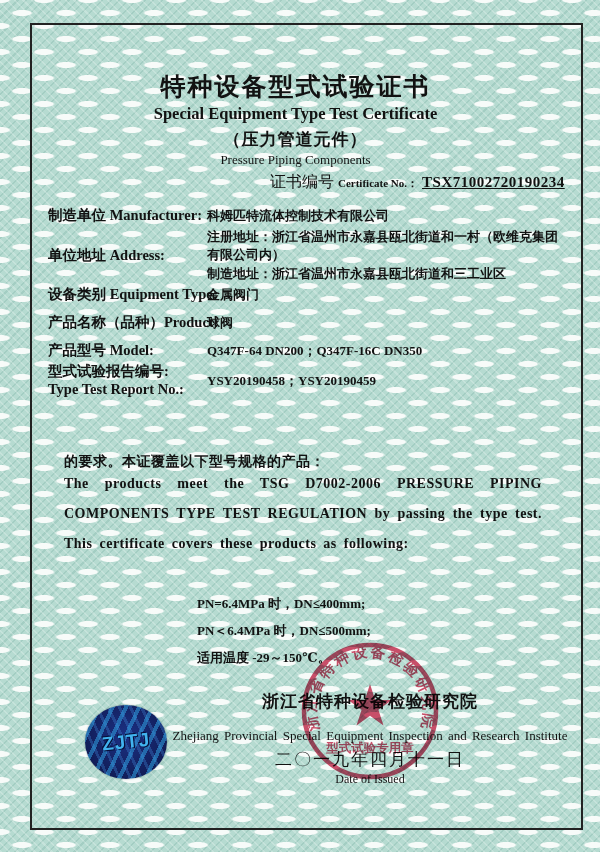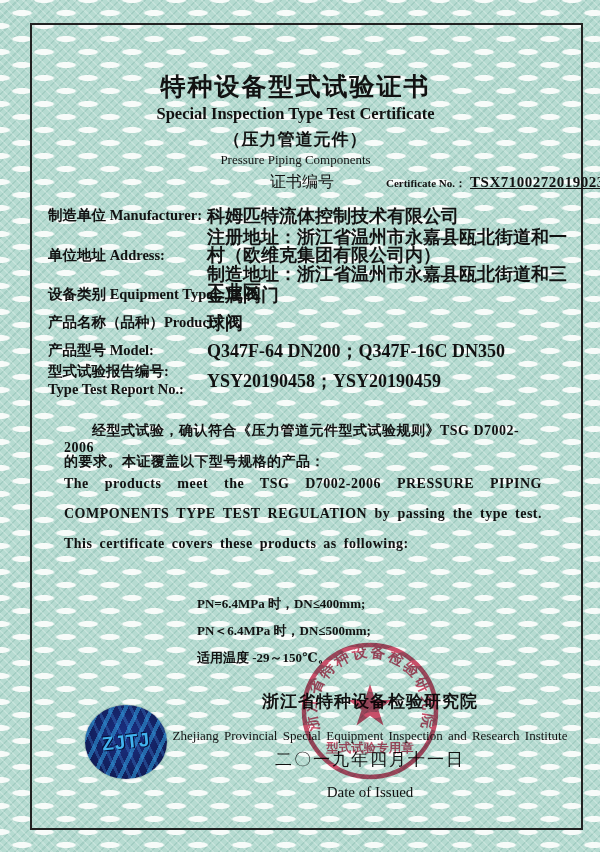--- a/index.html
+++ b/index.html
@@ -19,36 +19,36 @@
   .abs { position:absolute; }
   .ctr { left:20px; width:551px; text-align:center; }
   .b { font-weight:bold; }
 
   .title-cn { top:70px; font-size:25px; font-weight:bold; letter-spacing:2px; }
   .title-en { top:104px; font-size:16.5px; font-weight:bold; }
   .sub-cn   { top:128px; font-size:17px; letter-spacing:1px;font-weight:bold; }
   .sub-en   { top:152px; font-size:13px; font-weight:normal; }
   .cert-line{ left:270px; top:172px; white-space:nowrap; }
   .cert-line .cn  { font-size:16px; }
-  .cert-line .en  { font-size:11px; font-weight:bold;margin-left:48px; }
+  .cert-line .en  { font-size:11px; font-weight:bold; }
   .cert-line .num { font-size:15px; font-weight:bold; letter-spacing:0.5px;text-decoration:underline; }
 
   .lbl { left:48px; font-size:14.5px; font-weight:bold; white-space:nowrap; }
-  .val { left:207px; width:362px; font-size:18px; font-weight:bold; line-height:18px; }
+  .val { left:207px; width:362px; font-size:13px; font-weight:bold; line-height:18px; }
 
   .stmt { left:64px; width:478px; font-size:14px; font-weight:bold; letter-spacing:0.5px; }
   .stmt-en { line-height:30px; text-align:justify; word-spacing:3px; }
 
   .spec { left:197px; font-size:13px; font-weight:bold; line-height:27.5px; white-space:nowrap; }
 
   .footer { left:150px; top:690px; width:440px; text-align:center; }
   .f-cn  { font-size:17px; letter-spacing:1px; }
   .f-en  { font-size:13px; margin-top:15px; word-spacing:2px; }
   .f-date{ font-size:17px; margin-top:4px; letter-spacing:2px; }
-  .f-dl  { font-size:15px; margin-top:13px; }
+  .f-dl  { font-size:12px; margin-top:1px; }
 
   .holo {
     left:85px; top:705px; width:82px; height:74px; border-radius:50%;
     display:flex; align-items:center; justify-content:center;
     background:
       repeating-linear-gradient(115deg, rgba(47,159,224,0.55) 0 4px, rgba(20,36,110,0) 4px 12px),
       repeating-linear-gradient(65deg, rgba(60,130,210,0.35) 0 3px, rgba(0,0,0,0) 3px 10px),
       radial-gradient(circle at 50% 42%, #1c3184 0%, #121f5c 65%, #0b1440 100%);
     box-shadow:0 0 2px rgba(0,0,0,0.35);
   }
@@ -59,21 +59,21 @@
   }
   .seal { left:295px; top:636px; width:150px; height:150px; opacity:0.86; mix-blend-mode:multiply; }
 </style>
 </head>
 <body>
 
 <div class="page">
   <div class="frame"></div>
 
   <div class="abs ctr title-cn">特种设备型式试验证书</div>
-  <div class="abs ctr title-en">Special Inspection Type Test Certificate</div>
+  <div class="abs ctr title-en">Special Equipment Type Test Certificate</div>
   <div class="abs ctr sub-cn">（压力管道元件）</div>
   <div class="abs ctr sub-en">Pressure Piping Components</div>
   <div class="abs cert-line">
     <span class="cn">证书编号</span>
     <span class="en">Certificate No.：</span>
     <span class="num">TSX71002720190234</span>
   </div>
 
   <div class="abs lbl" style="top:206px">制造单位 Manufacturer:</div>
   <div class="abs val" style="top:207px">科姆匹特流体控制技术有限公司</div>
@@ -88,21 +88,20 @@
   <div class="abs lbl" style="top:313px">产品名称（品种）Product:</div>
   <div class="abs val" style="top:314px">球阀</div>
 
   <div class="abs lbl" style="top:341px">产品型号 Model:</div>
   <div class="abs val" style="top:342px">Q347F-64 DN200；Q347F-16C DN350</div>
 
   <div class="abs lbl" style="top:362px">型式试验报告编号:</div>
   <div class="abs lbl" style="top:381px">Type Test Report No.:</div>
   <div class="abs val" style="top:372px">YSY20190458；YSY20190459</div>
 
-  <div class="abs stmt" style="top:422px; text-indent:28px">经型式试验，确认符合《压力管道元件型式试验规则》TSG D7002-2006</div>
   <div class="abs stmt" style="top:453px">的要求。本证覆盖以下型号规格的产品：</div>
   <div class="abs stmt stmt-en" style="top:469px">The products meet the TSG D7002-2006 PRESSURE PIPING COMPONENTS TYPE TEST REGULATION by passing the type test. This certificate covers these products as following:</div>
 
   <div class="abs spec" style="top:590px">PN=6.4MPa 时，DN≤400mm;</div>
   <div class="abs spec" style="top:617px">PN＜6.4MPa 时，DN≤500mm;</div>
   <div class="abs spec" style="top:644px">适用温度 -29～150℃。</div>
 
   <div class="abs footer">
     <div class="f-cn b">浙江省特种设备检验研究院</div>
     <div class="f-en">Zhejiang Provincial Special Equipment Inspection and Research Institute</div>

